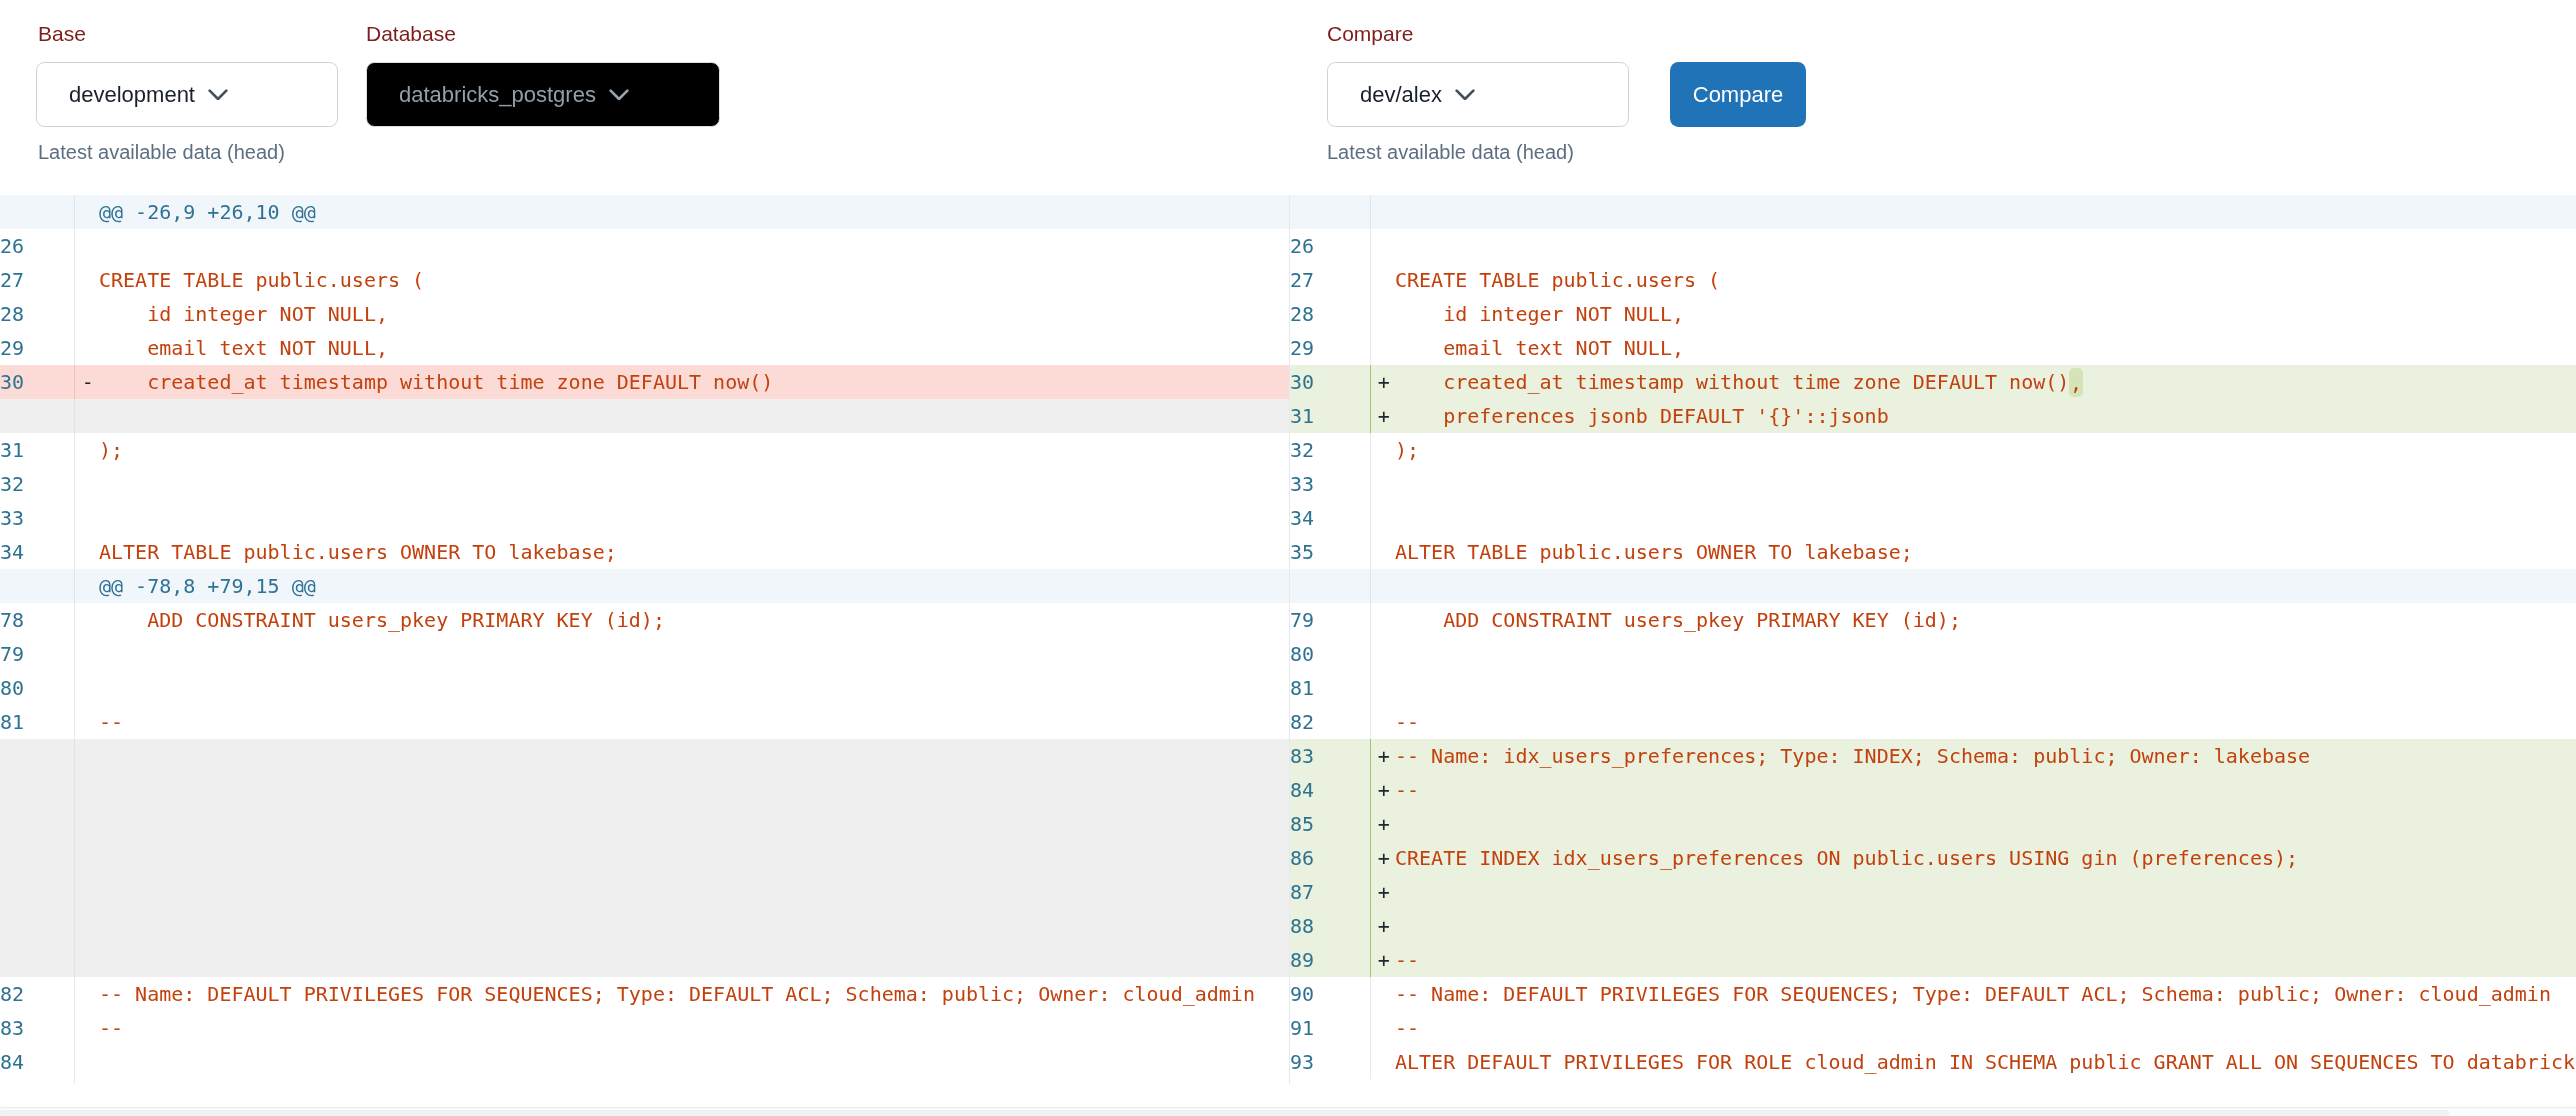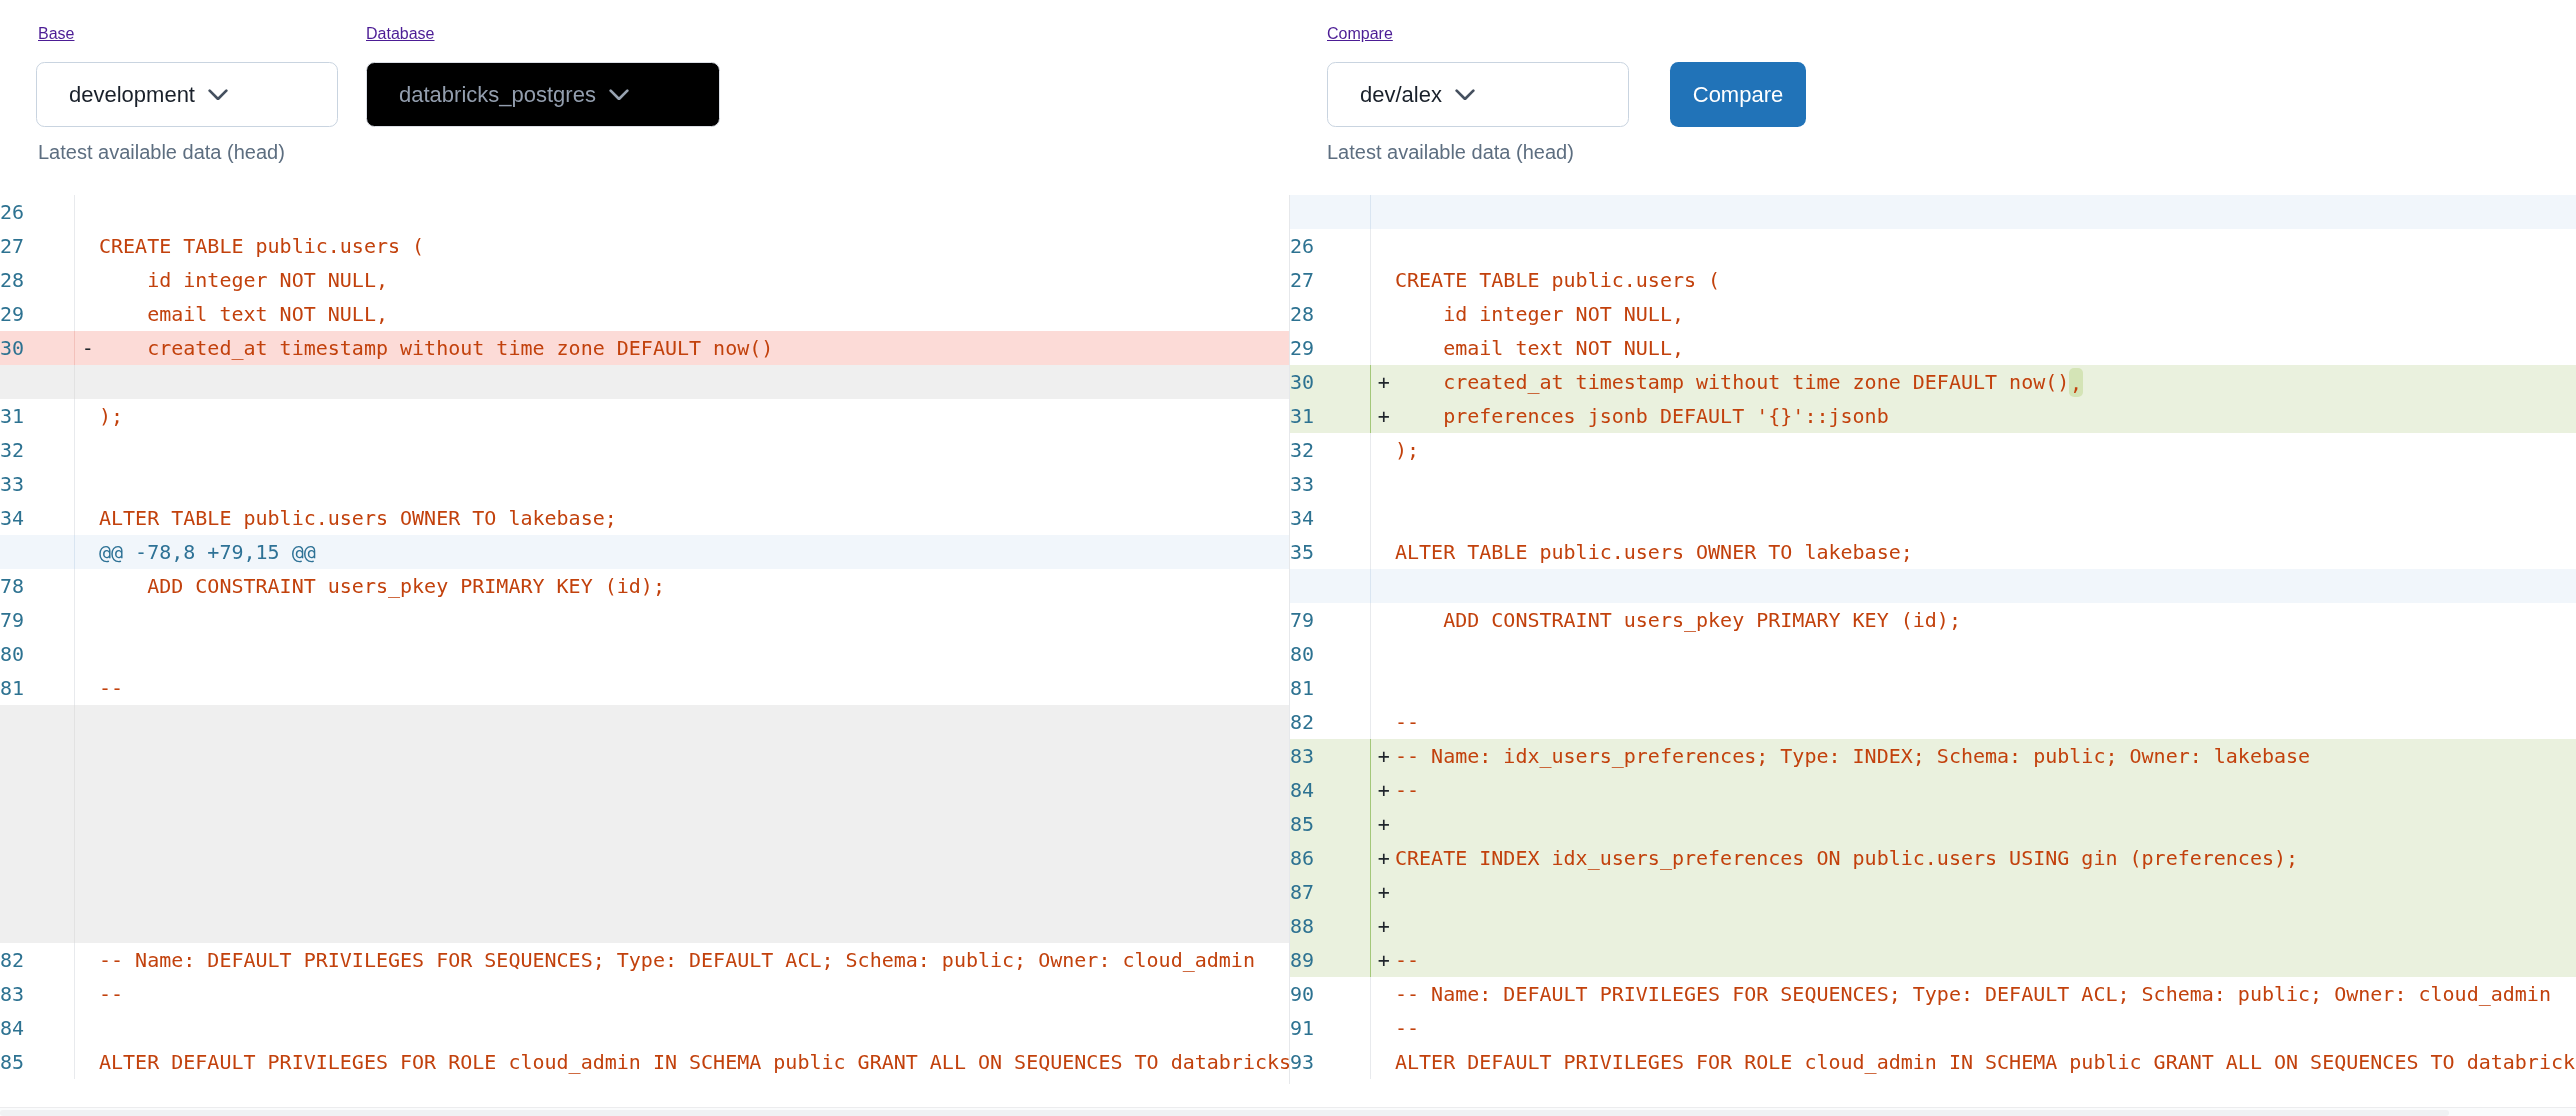--- a/index.html
+++ b/index.html
@@ -1,21 +1,21 @@
 <!DOCTYPE html>
 <html style="font-size:13.4px"><head>
 <meta charset="utf-8">
 <style>
   * { margin:0; padding:0; box-sizing:border-box; }
   html,body { width:2576px; height:1117px; background:#ffffff; overflow:hidden;
               font-family:"Liberation Sans", sans-serif; }
 
   
   .toolbar { position:absolute; left:0; top:0; width:2576px; height:195px; background:#fff; }
-  .field-label { position:absolute; top:20px; font-size:16px; line-height:27px; color:#4c1d95;text-decoration:underline; }
+  .field-label { position:absolute; top:20px; font-size:21px; line-height:27px; color:#7f1d1d; }
   .caption { position:absolute; top:140px; font-size:20px; line-height:25px; color:#5d6e80; }
 
   .select { position:absolute; top:62px; height:65px; border-radius:8.4px;
             display:flex; align-items:center; 
             padding:0 25px 0 32px; font-size:22px; color:#19202a; cursor:pointer; }
   .select.enabled { background:#ffffff; border:1.7px solid #c9d4e0; }
   .select.disabled { background:#000000; border:1.7px solid #dbdfe6; color:#939eae; }
 
   .sel-base { left:36px;  width:302px; }
   .lab-base { left:38px; }
@@ -100,20 +100,25 @@
       </svg>
   </div>
   <div class="caption cap-cmp">Latest available data (head)</div>
 
   <button class="btn-compare">Compare</button>
 </div>
 
 <div class="diff">
   <section class="pane pane-left">
     <div>
+        <div class="row hunk">
+          <div class="gutter"></div>
+          <div class="marker"></div>
+          <div class="code">@@ -26,9 +26,10 @@</div>
+        </div>
         <div class="row ctx">
           <div class="gutter">26</div>
           <div class="marker"></div>
           <div class="code"></div>
         </div>
         <div class="row ctx">
           <div class="gutter">27</div>
           <div class="marker"></div>
           <div class="code">CREATE TABLE public.users (</div>
         </div>

